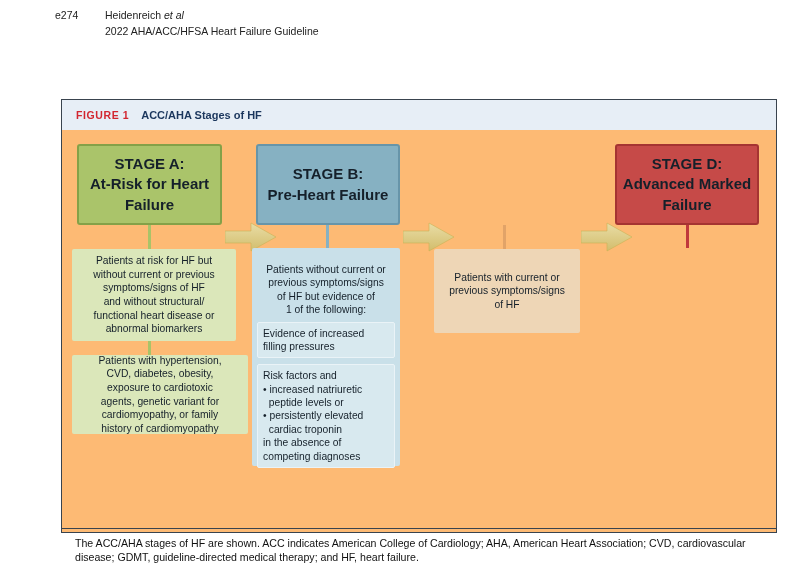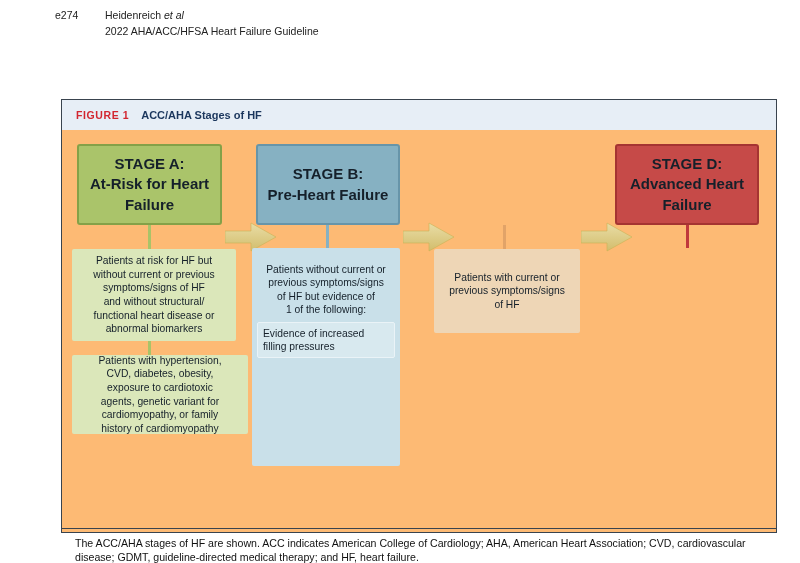--- a/index.html
+++ b/index.html
@@ -109,20 +109,27 @@
       <div class="hdr hdr-b" style="background-color: rgb(134, 177, 194); border-color: rgb(103, 149, 169);">STAGE B:
 Pre-Heart Failure</div>
       <div class="conn conn-b1" style="background-color: rgb(134, 177, 194);"></div>
       <div class="outer-b" style="background-color: rgb(201, 224, 233);">
         <div class="intro-b">Patients without current or
 previous symptoms/signs
 of HF but evidence of
 1 of the following:</div>
         <div class="sub-b" style="background-color: rgb(216, 233, 239);">Evidence of increased
 filling pressures</div>
+        <div class="sub-b" style="background-color: rgb(216, 233, 239);">Risk factors and
+• increased natriuretic
+  peptide levels or
+• persistently elevated
+  cardiac troponin
+in the absence of
+competing diagnoses</div>
       </div>
 
       <svg class="arrow arrow-bc" viewBox="0 0 52 30">
         <defs>
             <linearGradient id="g2" x1="0" y1="0" x2="0" y2="1">
           <stop offset="0" stop-color="#e9dda6"></stop>
               <stop offset="1" stop-color="#d2bd6c"></stop>
             </linearGradient>
           </defs>
         <polygon points="0,9 26,9 26,1 51,15 26,29 26,21 0,21" fill="url(#g2)" stroke="#c9b254" stroke-width="0.6"></polygon>
@@ -137,20 +144,20 @@
         <defs>
             <linearGradient id="g3" x1="0" y1="0" x2="0" y2="1">
           <stop offset="0" stop-color="#e9dda6"></stop>
               <stop offset="1" stop-color="#d2bd6c"></stop>
             </linearGradient>
           </defs>
         <polygon points="0,9 26,9 26,1 51,15 26,29 26,21 0,21" fill="url(#g3)" stroke="#c9b254" stroke-width="0.6"></polygon>
       </svg>
 
       <div class="hdr hdr-d" style="background-color: rgb(198, 74, 72); border-color: rgb(165, 52, 50);">STAGE D:
-Advanced Heart Failure</div>
+Advanced Marked Failure</div>
       <div class="conn conn-d1" style="background-color: rgb(192, 57, 60);"></div>
 
     </div>
 
     <div class="fig-caption">The ACC/AHA stages of HF are shown. ACC indicates American College of Cardiology; AHA, American Heart Association; CVD, cardiovascular disease; GDMT, guideline-directed medical therapy; and HF, heart failure.</div>
   </div>
 </div>
 
 </body></html>

